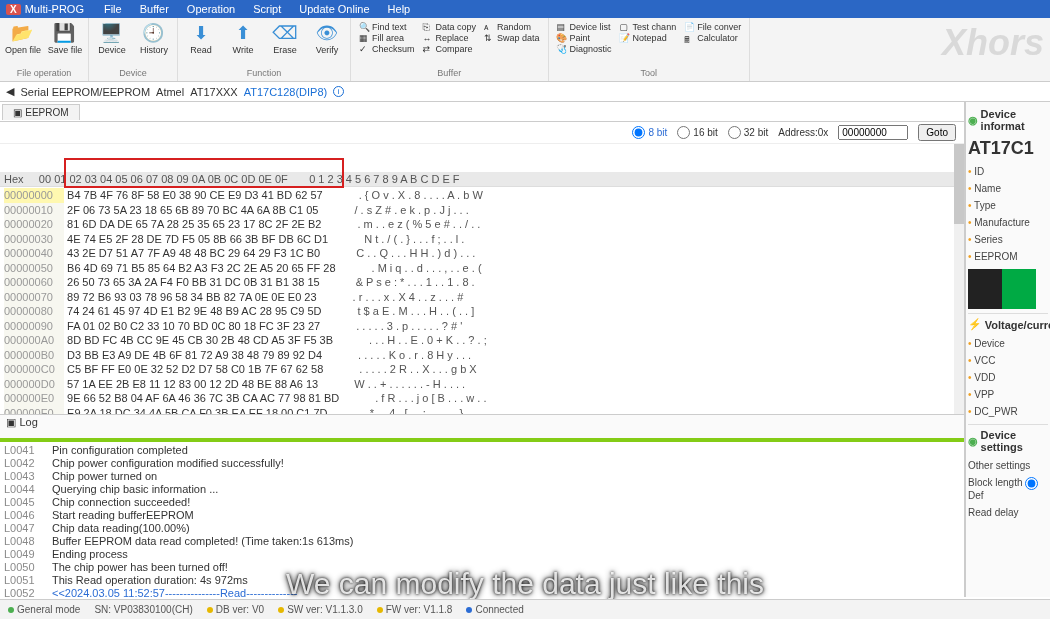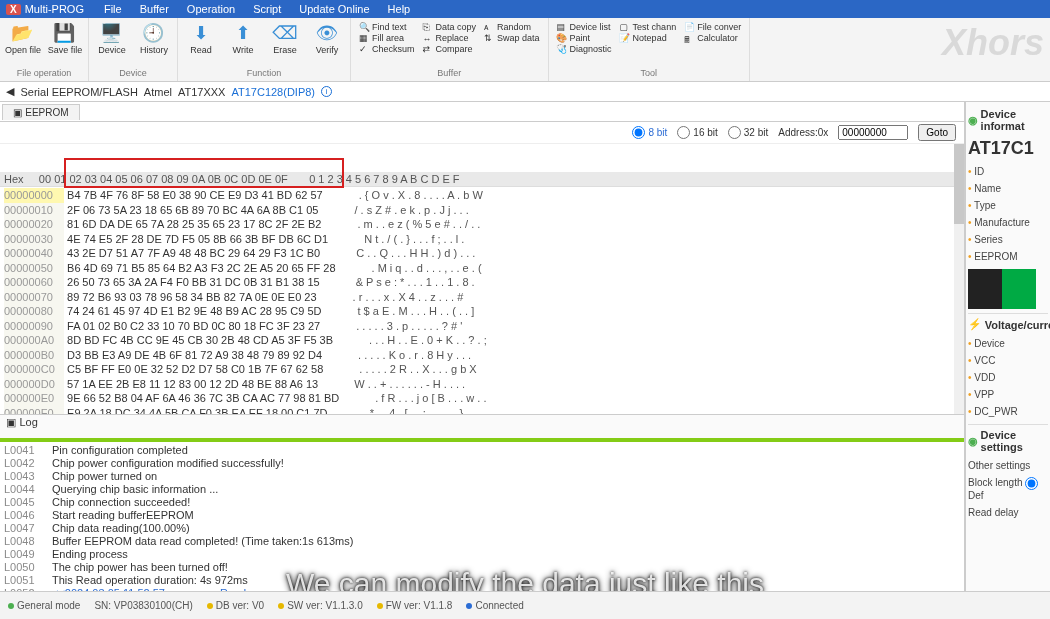--- a/index.html
+++ b/index.html
@@ -64,21 +64,21 @@
 
 .right h4 { font-size: 11px; color: #333; margin: 2px 0 4px; display: flex; align-items: center; gap: 3px; }
 .right .bigname { font-size: 18px; font-weight: bold; padding: 2px 0 4px; }
 .right .field { font-size: 10px; color: #444; padding: 3px 0; }
 .right .bullet::before { content: "• "; color: #f0a020; }
 .right .sep { border-top: 1px solid #ddd; margin: 4px 0; }
 .right .thumb { width: 68px; height: 40px; background: linear-gradient(90deg,#222 0 34px,#0a4 34px 68px); margin: 4px 0; }
 .right input[type=radio] { vertical-align: middle; }
 
 
-.status { position: absolute; bottom: 0; left: 0; right: 0; height: 28px; background: #f3f3f3; border-top: 1px solid #ccc; display: flex; align-items: center; gap: 14px; padding: 0 8px; font-size: 10px; color: #555; }
+.status { position: absolute; bottom: 0; left: 0; right: 0; height: 20px; background: #f3f3f3; border-top: 1px solid #ccc; display: flex; align-items: center; gap: 14px; padding: 0 8px; font-size: 10px; color: #555; }
 .status .dot { width: 6px; height: 6px; border-radius: 50%; display: inline-block; margin-right: 3px; }
 .dg { background: #4caf50; } .dy { background: #e6b800; } .db { background: #2b6cd4; }
 
 
 .caption { position: absolute; bottom: 18px; left: 0; right: 0; text-align: center; font-size: 30px; color: rgba(255,255,255,.85); text-shadow: 0 0 6px #000, 0 0 3px #000; font-weight: 400; pointer-events: none; }
 
 
 .c-open { color: #e6a817; } .c-save { color: #4a74c9; } .c-chip { color: #7ab84a; }
 .c-hist { color: #8a8a8a; } .c-read { color: #3a8fd6; } .c-write { color: #3a8fd6; }
 .c-erase { color: #3a8fd6; } .c-verify { color: #3a8fd6; }
@@ -234,21 +234,21 @@
       </div>
       <div class="glabel">Tool</div>
     </div>
   </div>
 </div>
 
 <div class="watermark">Xhors</div>
 
 <div class="crumb">
   <span>◀</span>
-  <span>Serial EEPROM/FLASH</span>
+  <span>Serial EEPROM/EEPROM</span>
   <span>Atmel</span>
   <span>AT17XXX</span>
   <span class="lk">AT17C128(DIP8)</span>
   <span class="info-ico">i</span>
 </div>
 
 <div class="main">
   <div class="left">
     <div class="hex-tabs">
       <div class="hex-tab">▣ <span>EEPROM</span></div>

